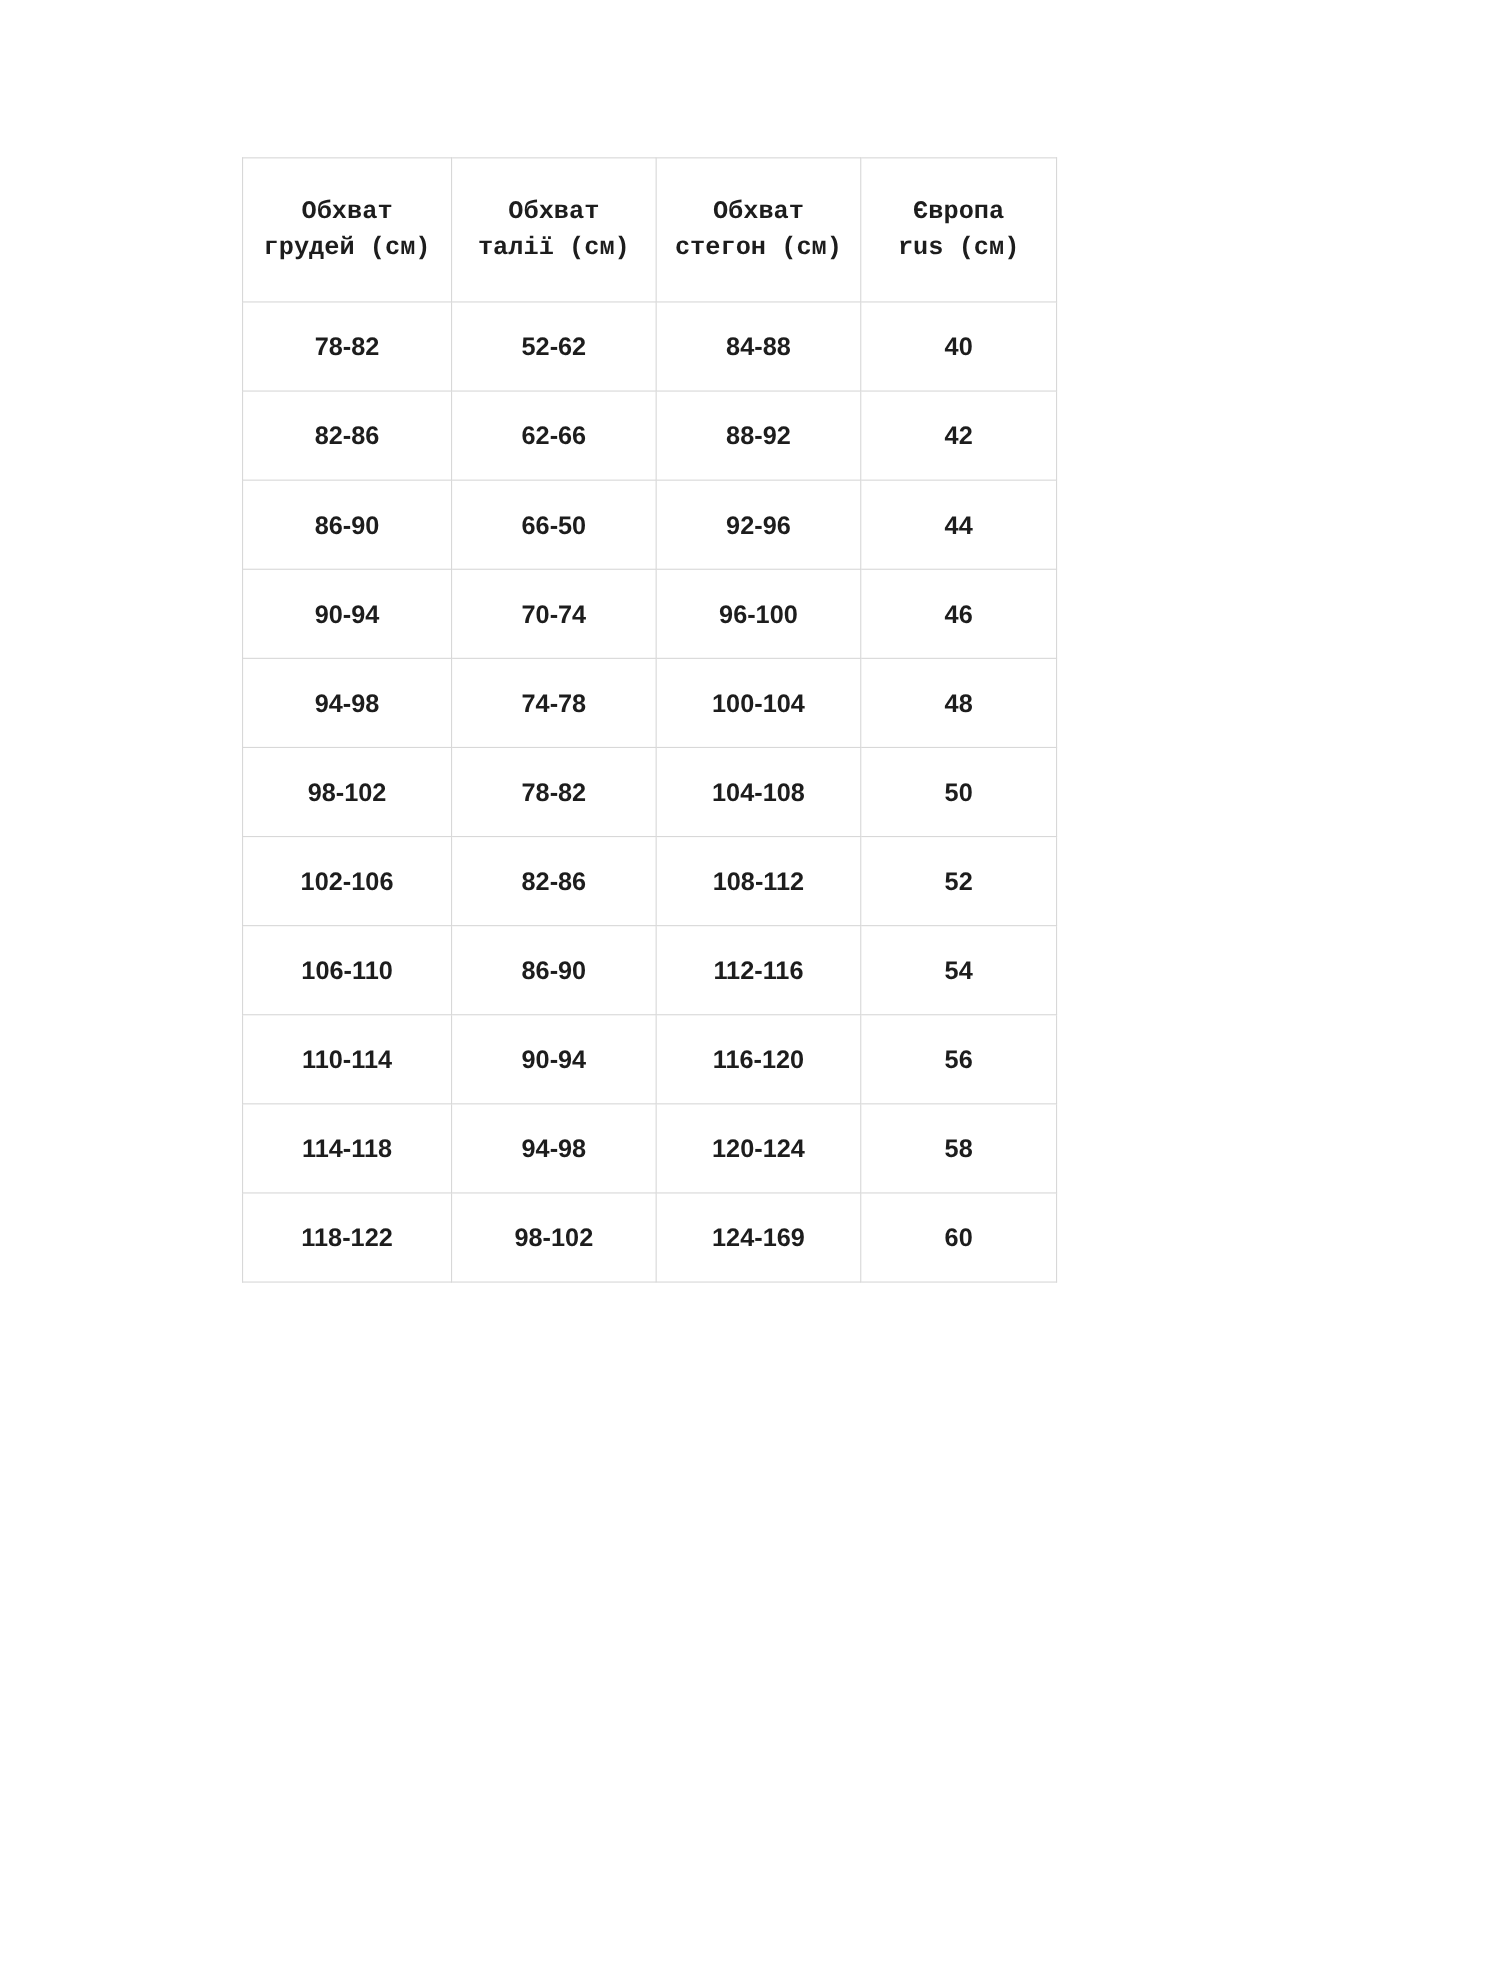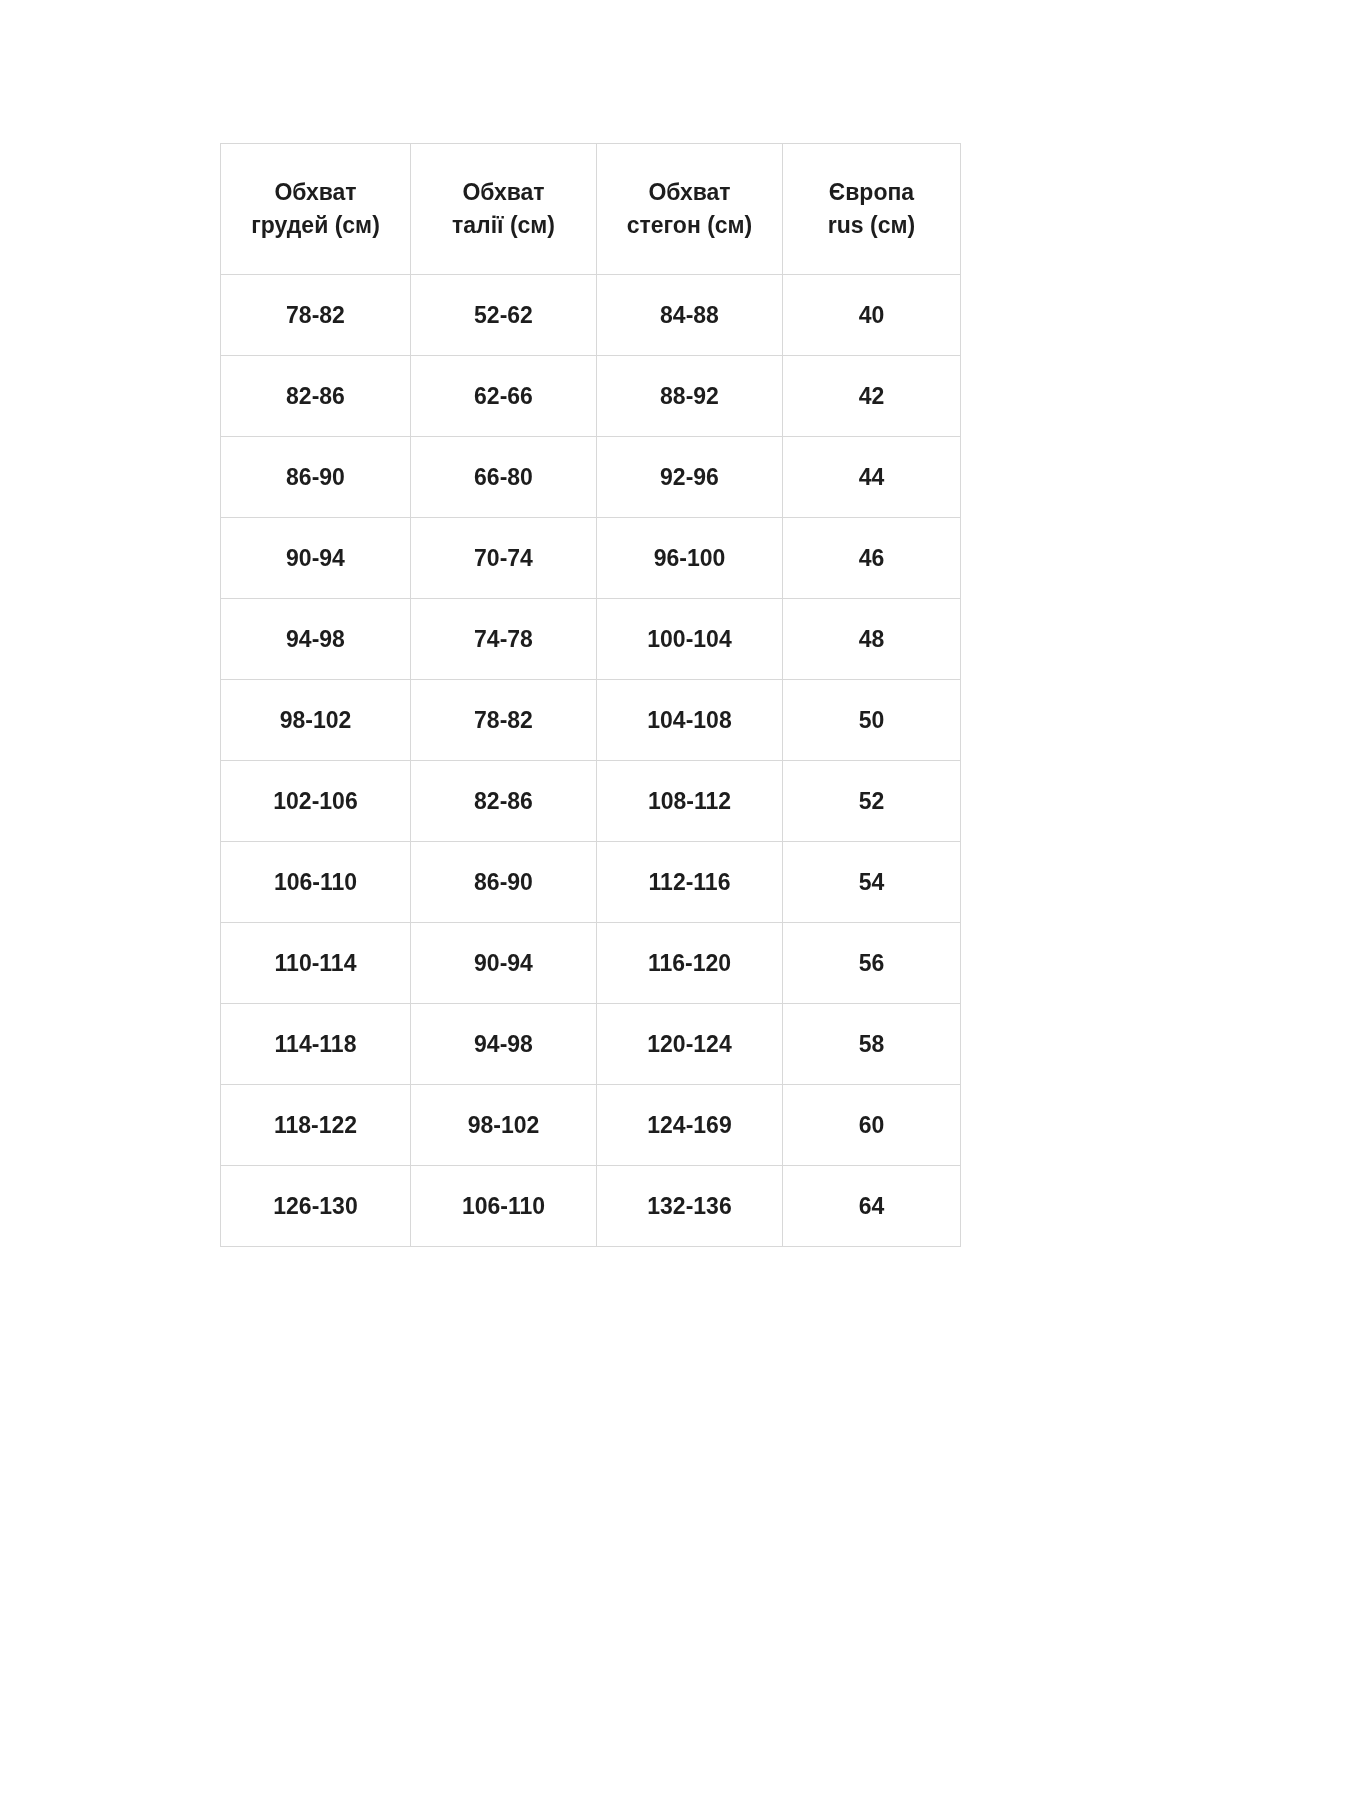--- a/index.html
+++ b/index.html
@@ -46,20 +46,21 @@
   }
   table.size-table thead th {
     height: 122px;
     font-size: 23px;
     font-weight: bold;
     line-height: 1.42;
     padding: 4px 6px;
   }
   table.size-table thead th .hl {
     display: block;
+    font-family: Liberation Mono, monospace;
   }
   table.size-table tbody td {
     height: 76px;
     font-size: 23px;
     font-weight: bold;
     padding: 2px 6px;
   }
 </style>
 </head>
 <body>
@@ -101,21 +102,21 @@
           <td>40</td>
         </tr>
         <tr>
           <td>82-86</td>
           <td>62-66</td>
           <td>88-92</td>
           <td>42</td>
         </tr>
         <tr>
           <td>86-90</td>
-          <td>66-80</td>
+          <td>66-50</td>
           <td>92-96</td>
           <td>44</td>
         </tr>
         <tr>
           <td>90-94</td>
           <td>70-74</td>
           <td>96-100</td>
           <td>46</td>
         </tr>
         <tr>
@@ -153,22 +154,16 @@
           <td>94-98</td>
           <td>120-124</td>
           <td>58</td>
         </tr>
         <tr>
           <td>118-122</td>
           <td>98-102</td>
           <td>124-169</td>
           <td>60</td>
         </tr>
-        <tr>
-          <td>126-130</td>
-          <td>106-110</td>
-          <td>132-136</td>
-          <td>64</td>
-        </tr>
       </tbody>
     </table>
   </div>
 </div>
 
 </body></html>

